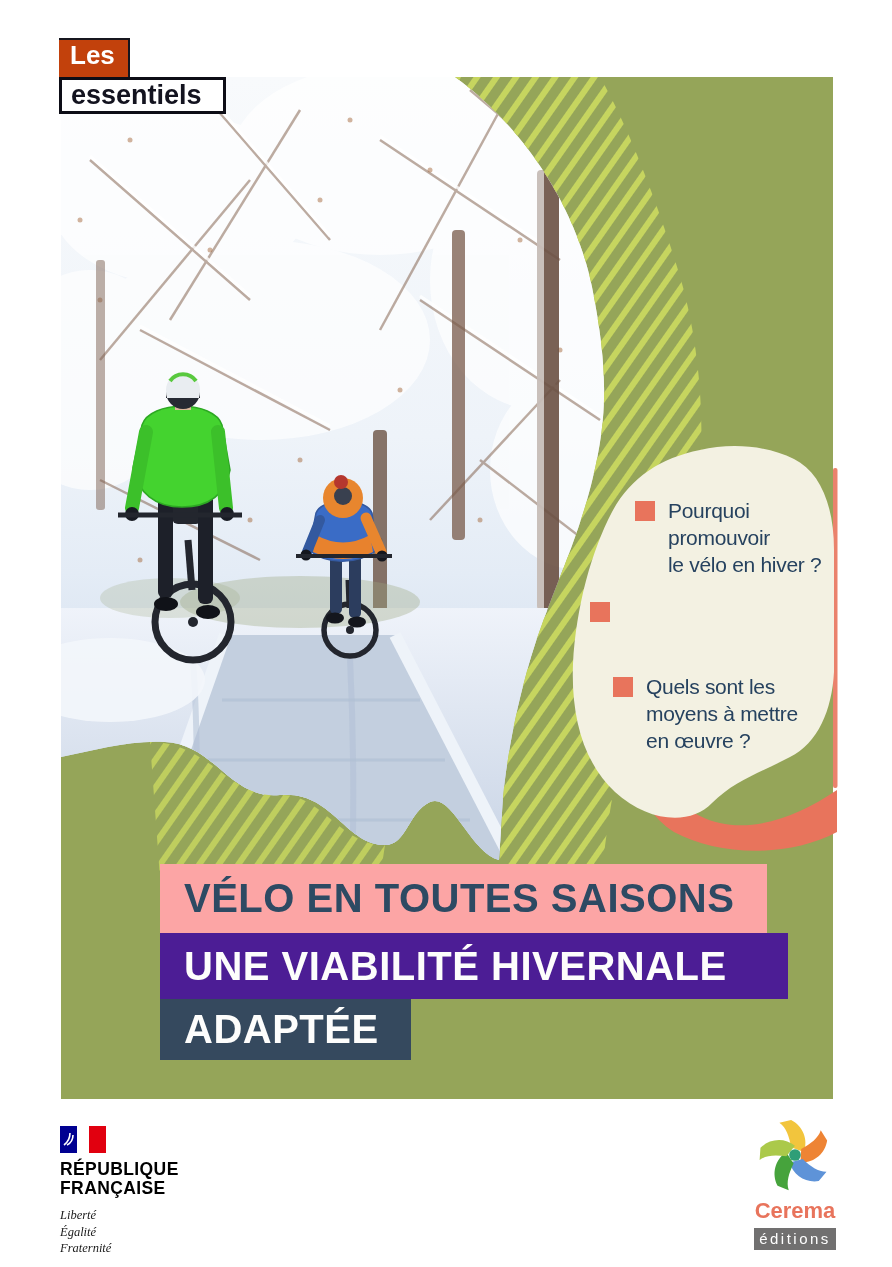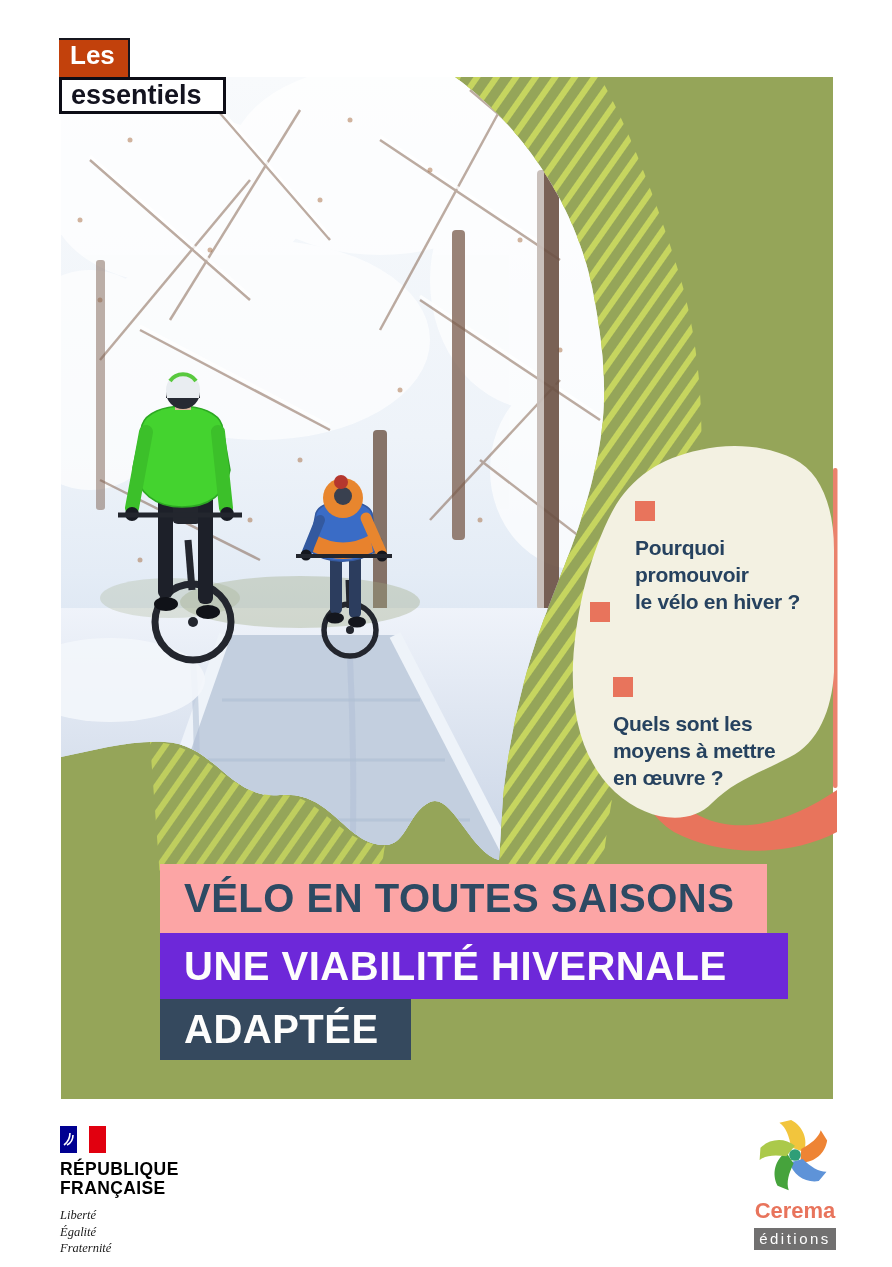--- a/index.html
+++ b/index.html
@@ -16,32 +16,32 @@
   
   #badge-les{left:59px;top:38px;width:71px;height:39px;background:#c2410c;
     border-top:2px solid #16161f;border-right:2px solid #16161f;
     display:flex;padding-left:11px;box-sizing:border-box;
     color:#ffffff;font-weight:700;font-size:26px;}
   #badge-ess{left:59px;top:77px;width:167px;height:37px;background:#ffffff;
     border:3px solid #0d0d16;display:flex;align-items:center;padding-left:9px;
     box-sizing:border-box;color:#13131f;font-weight:700;font-size:27px;}
 
   
-  .question{display:flex;gap:13px;color:#26425f;font-weight:700;
-    font-size:21px;line-height:27px;letter-spacing:-0.3px;flex-direction:column;}
+  .question{display:flex;gap:13px;color:#26425f;font-weight:400;
+    font-size:21px;line-height:27px;letter-spacing:-0.3px;}
   .q-bullet{width:20px;height:20px;background:#e8745c;flex:0 0 20px;margin-top:4px;}
   #q1{left:635px;top:497px;}
   #q2{left:590px;top:598px;}
   #q3{left:613px;top:673px;}
 
   
   .bar{display:flex;align-items:center;padding-left:24px;box-sizing:border-box;
        font-weight:700;font-size:40px;letter-spacing:0.5px;white-space:nowrap;}
   #bar1{left:160px;top:864px;width:607px;height:69px;background:#fca5a5;color:#2d4a63;}
-  #bar2{left:160px;top:933px;width:628px;height:66px;background:#6d28d9;color:#fdfdfc;}
+  #bar2{left:160px;top:933px;width:628px;height:66px;background:#4c1d95;color:#fdfdfc;}
   #bar3{left:160px;top:999px;width:251px;height:61px;background:#35495e;color:#fdfdfc;}
 
   
   #rf{left:60px;top:1126px;width:220px;color:#000;}
   #rf .flag{width:46px;height:27px;display:flex;margin-bottom:7px;}
   #rf .flag .b{width:17px;background:#000091;position:relative;}
   #rf .flag .w{width:12px;background:#ffffff;}
   #rf .flag .r{width:17px;background:#e1000f;}
   #rf .name{font-weight:700;font-size:17.5px;line-height:19px;letter-spacing:0.4px;}
   #rf .motto{margin-top:9px;font-family:"Liberation Serif",serif;font-style:italic;

